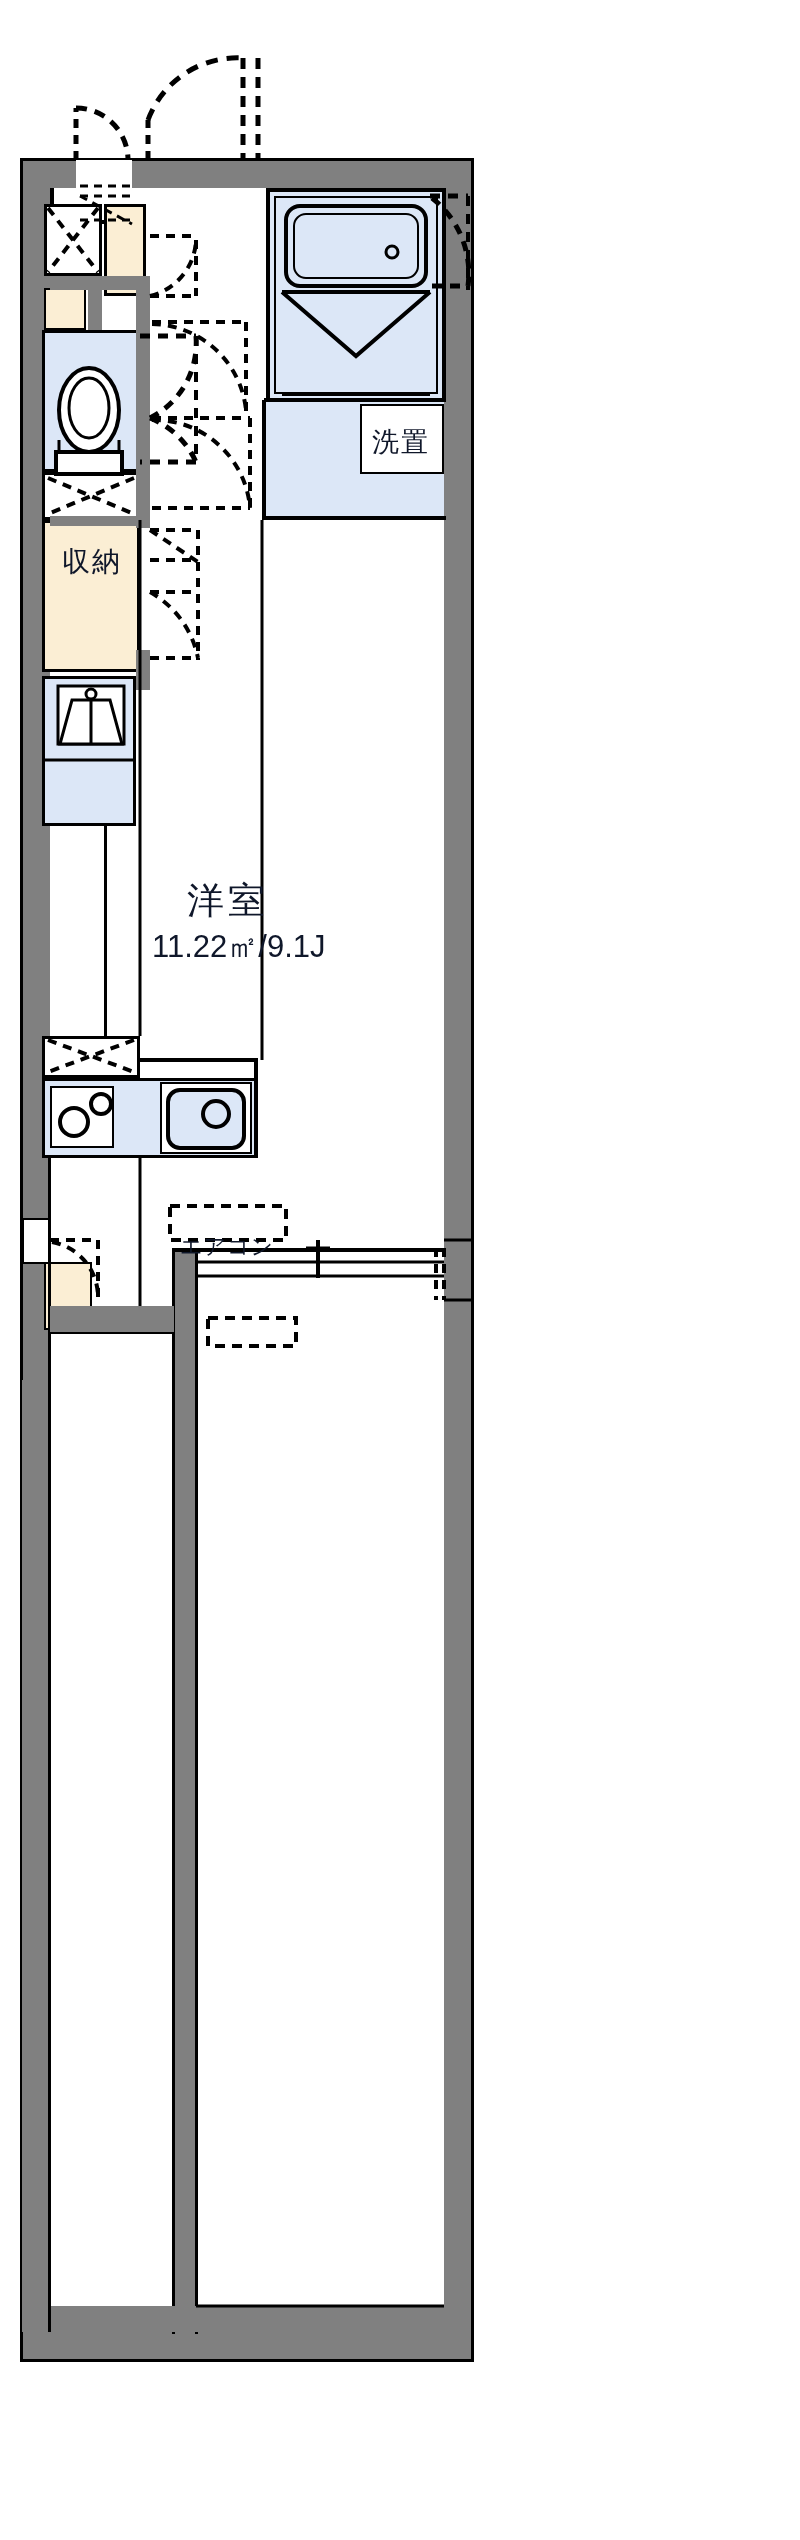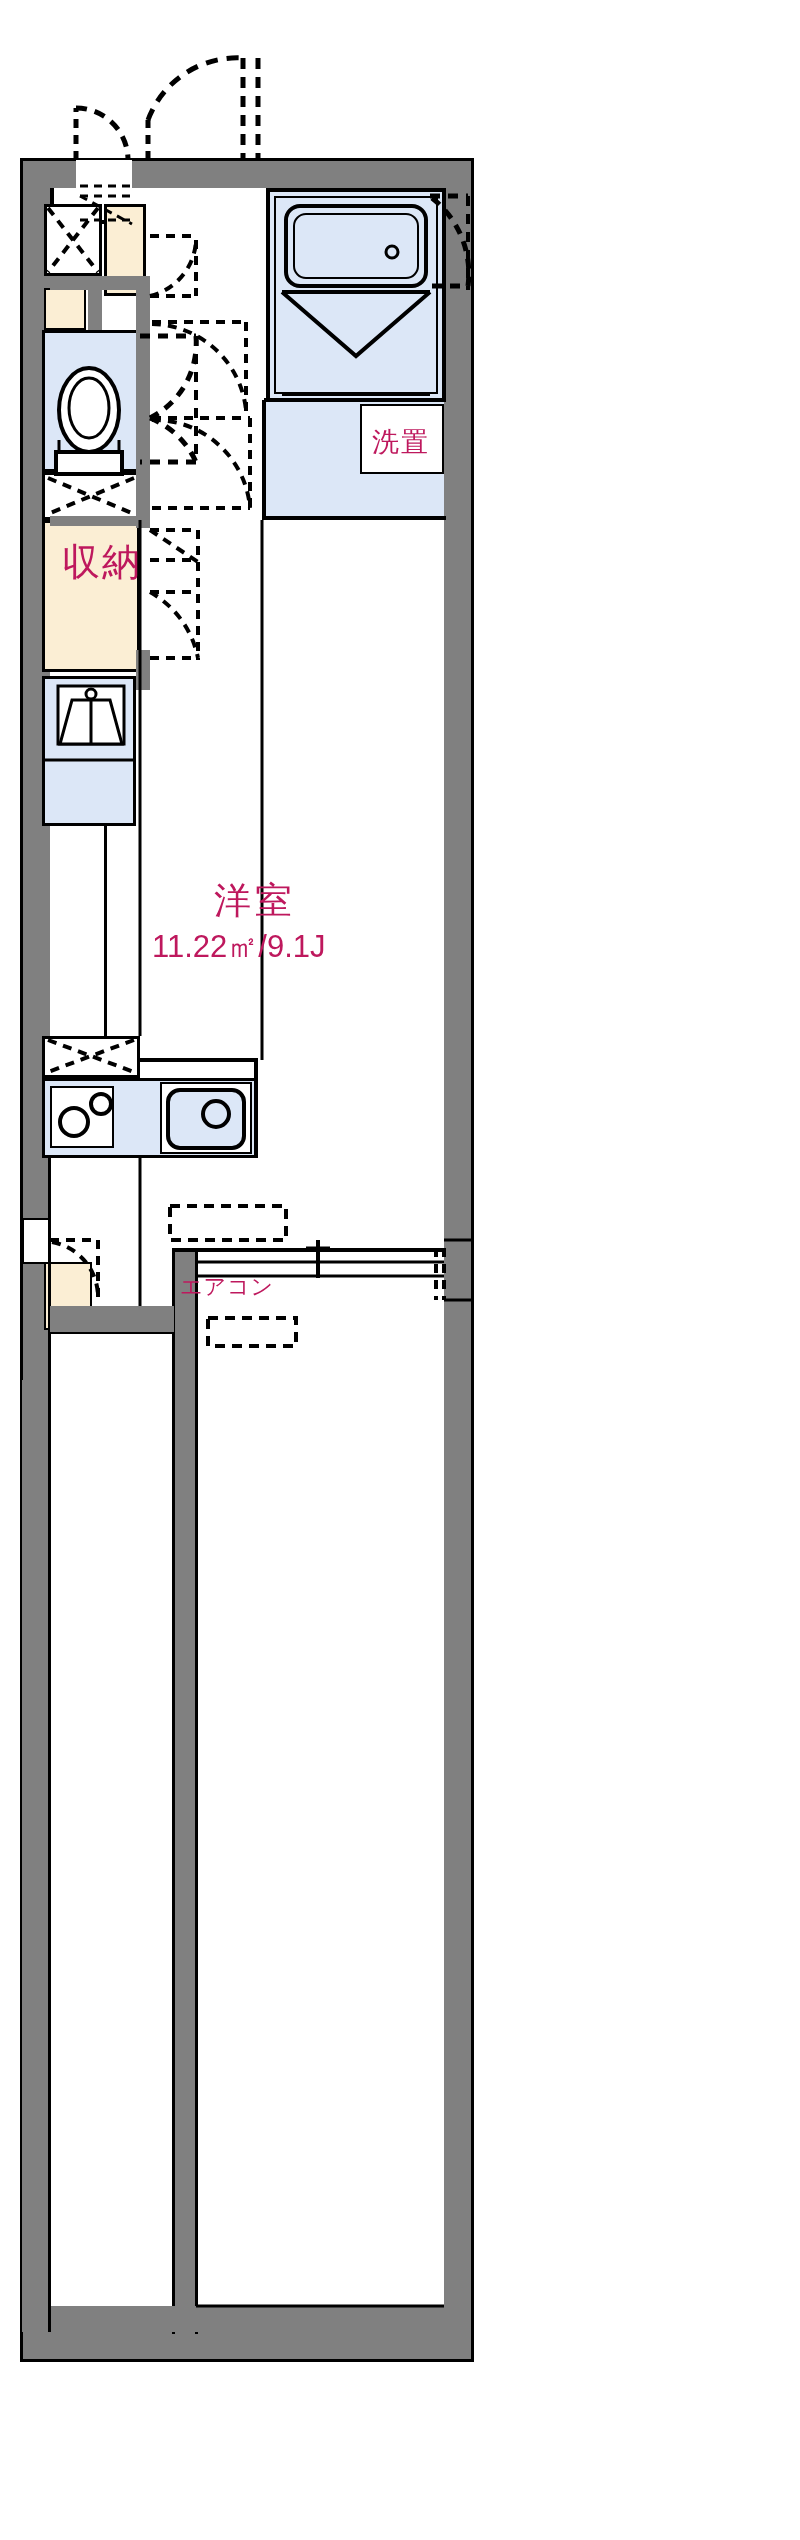--- a/index.html
+++ b/index.html
@@ -10,25 +10,25 @@
   
   .wall{background:#808080;}
   .thin{background:#000000;}
   .white{background:#ffffff;}
   .blue{background:#dce7f7;}
   .cream{background:#fbeed4;}
   .outline{border:3px solid #000;background:transparent;}
   .outline2{border:2px solid #000;background:transparent;}
   .outline4{border:4px solid #000;background:transparent;}
 
-  .lbl{position:absolute;color:#be185d;white-space:nowrap;}
+  .lbl{position:absolute;color:#0f172a;white-space:nowrap;}
   .lbl-room{font-size:37px;letter-spacing:4px;}
   .lbl-area{font-size:31px;letter-spacing:0px;}
   .lbl-sub{font-size:27px;letter-spacing:2px;}
-  .lbl-closet{font-size:38px;line-height:44px;letter-spacing:2px;text-align:center;}
+  .lbl-closet{font-size:28px;line-height:44px;letter-spacing:2px;text-align:center;}
   .lbl-ac{font-size:22px;letter-spacing:1px;}
 
   svg.ov{position:absolute;left:0;top:0;width:800px;height:2540px;pointer-events:none;}
 </style>
 </head>
 <body>
 
 <div id="plan">
 
   <div class="abs wall" style="left:22px;top:160px;width:28px;height:1220px;"></div>
@@ -226,17 +226,17 @@
 
       <path d="M444,1240 L472,1240" stroke-width="3"></path>
       <path d="M444,1300 L472,1300" stroke-width="3"></path>
 
       <path d="M140,520 L140,1036" stroke-width="3"></path>
       <path d="M140,1158 L140,1306" stroke-width="3"></path>
       <path d="M262,520 L262,1060" stroke-width="3"></path>
     </g>
   </svg>
 
-  <div class="lbl lbl-room" style="left:214px;top:876px;">洋室</div>
+  <div class="lbl lbl-room" style="left:187px;top:876px;">洋室</div>
   <div class="lbl lbl-area" style="left:152px;top:926px;">11.22㎡/9.1J</div>
-  <div class="lbl lbl-ac" style="left:180px;top:1272px;text-align:right;">エアコン</div>
+  <div class="lbl lbl-ac" style="left:180px;top:1232px;text-align:right;">エアコン</div>
 
 </div>
 
 </body></html>

